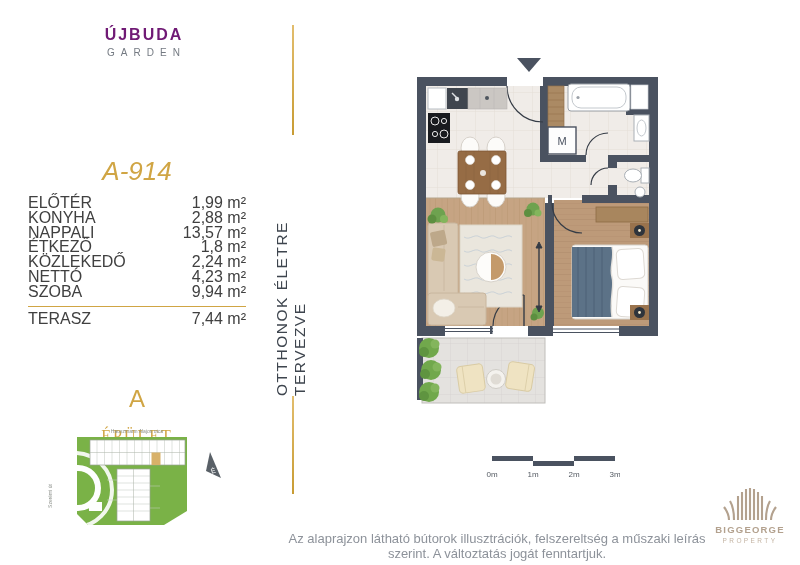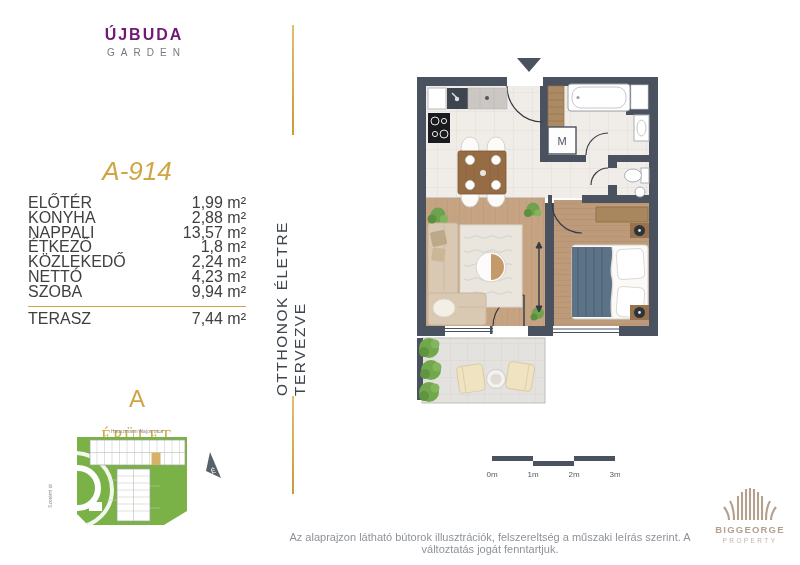--- a/index.html
+++ b/index.html
@@ -31,21 +31,21 @@
   
   .vline{left:292px;width:2px;background:linear-gradient(#e2bd6d,#c89c34);}
   .vline1{top:25px;height:110px;}
   .vline2{top:396px;height:98px;}
   .tagline{left:277px;top:138px;height:258px;width:28px;
            writing-mode:vertical-rl;transform:rotate(180deg);
            display:flex;align-items:center;justify-content:center;
            font-size:15.5px;letter-spacing:1.5px;color:#3e454e;}
 
   
-  .disclaimer{left:275px;top:531px;width:430px;text-align:center;font-size:11px;color:#8d929a;}
+  .disclaimer{left:282px;top:531px;width:430px;text-align:center;font-size:13px;color:#8d929a;}
 
   svg text{font-family:"Liberation Sans",sans-serif;}
 </style>
 </head>
 <body>
 
 <div class="page">
 
   <div class="abs logo">
     <div class="brand-name">ÚJBUDA</div>

